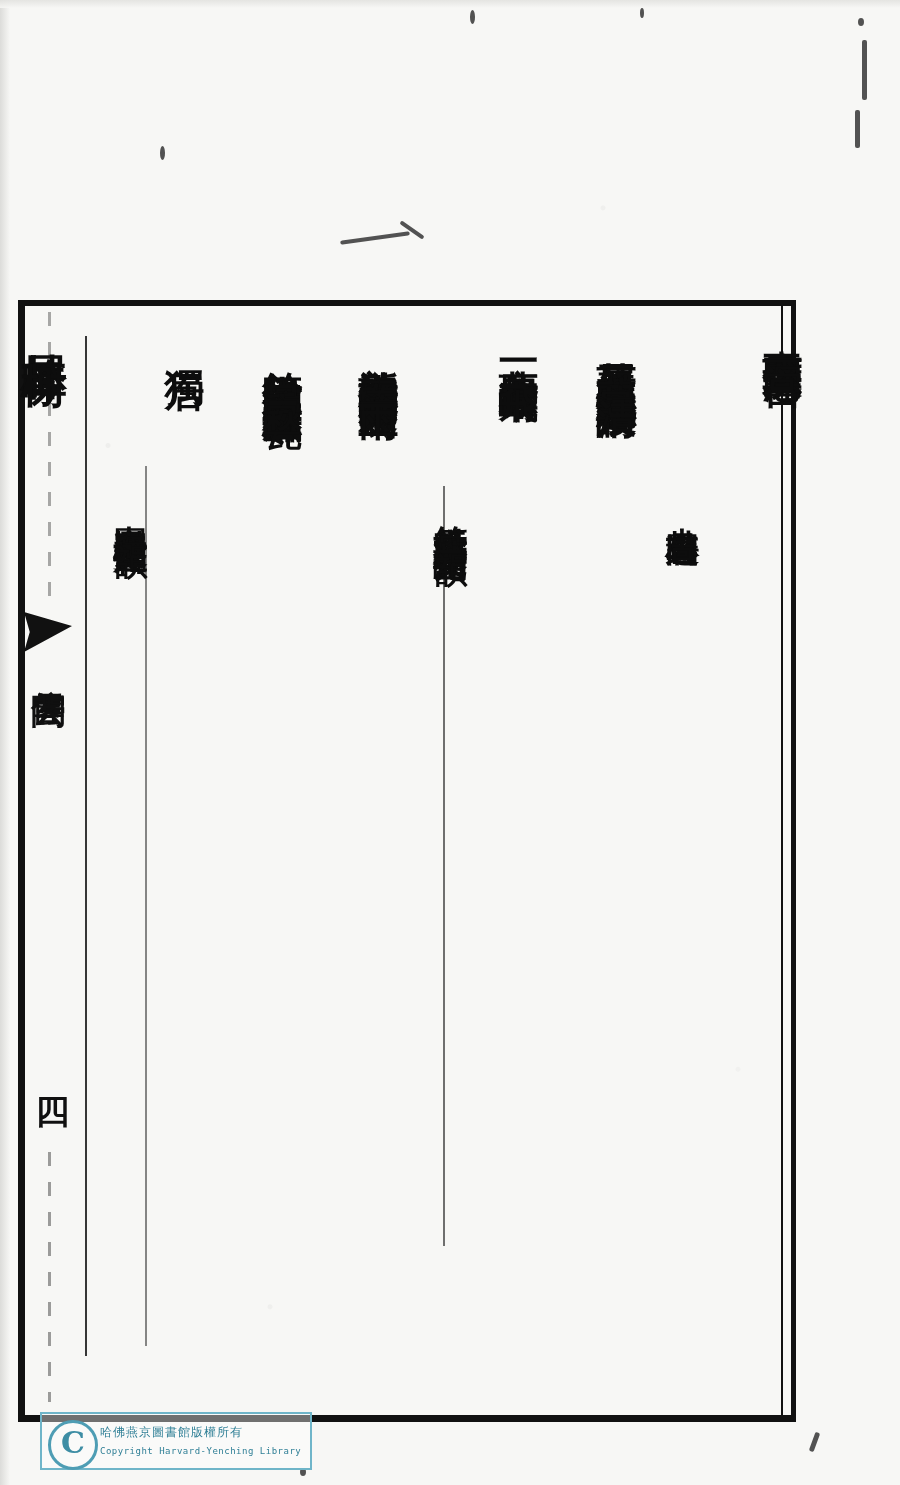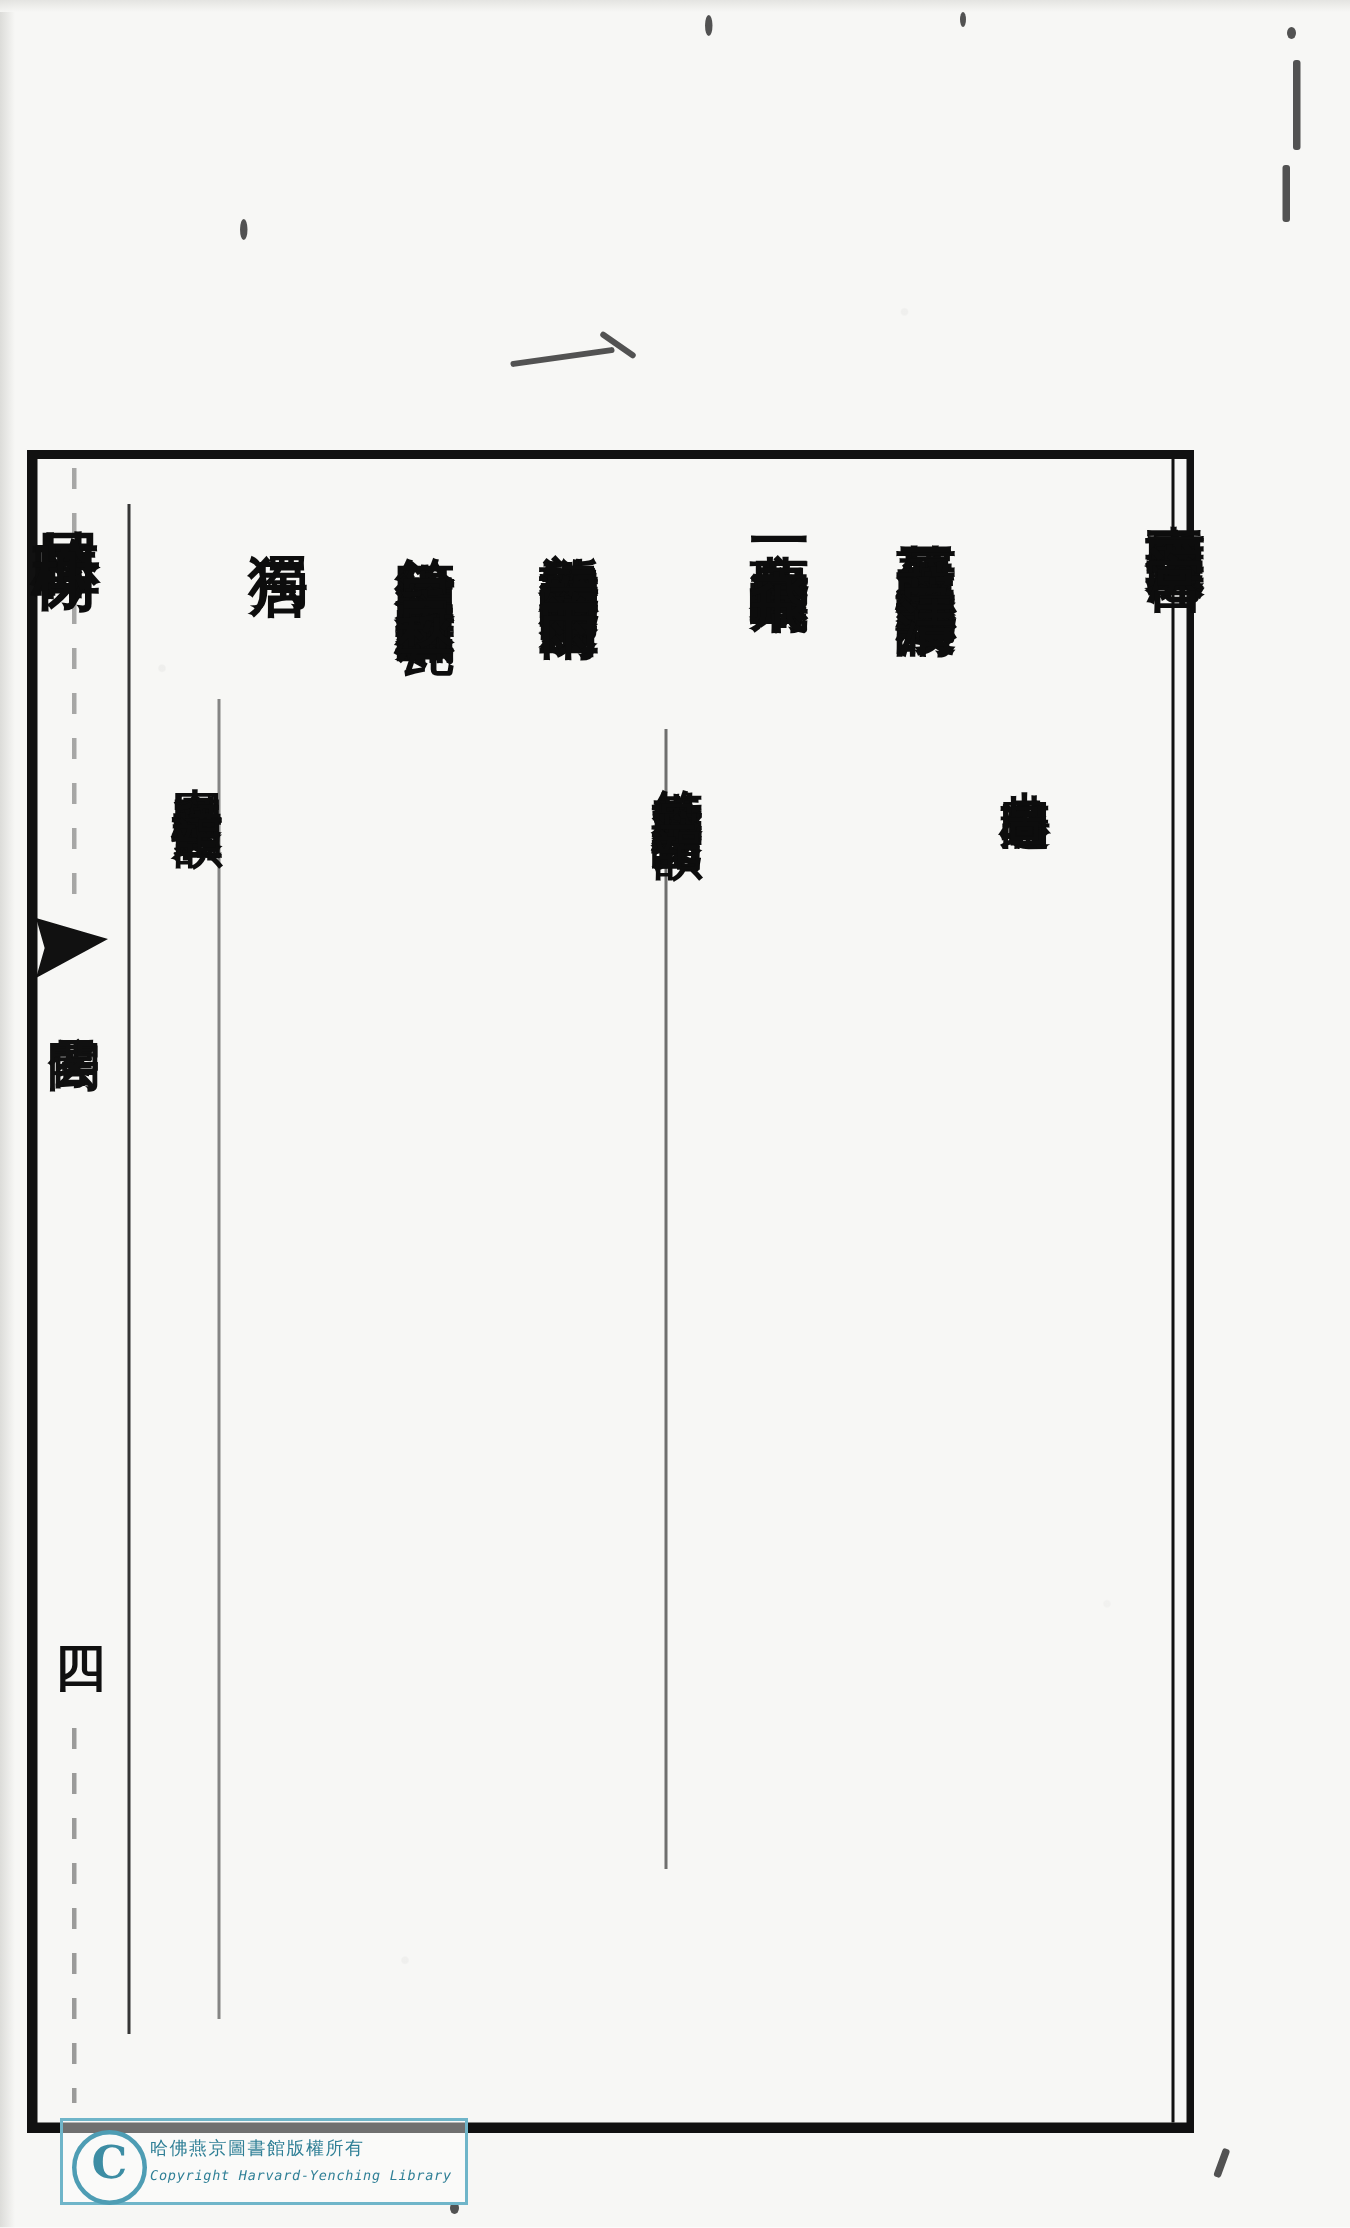--- a/index.html
+++ b/index.html
@@ -182,21 +182,20 @@
     color: #2f7f96;
   }
   #stamp-l2 {
     position: absolute;
     left: 58px;
     top: 32px;
     font-size: 9px;
     letter-spacing: .5px;
     color: #2f7f96;
     white-space: nowrap;
-    font-style: italic;
   }
 
   
   .smudge {
     position: absolute;
     background: #222;
     opacity: .8;
   }
 </style>
 </head>

